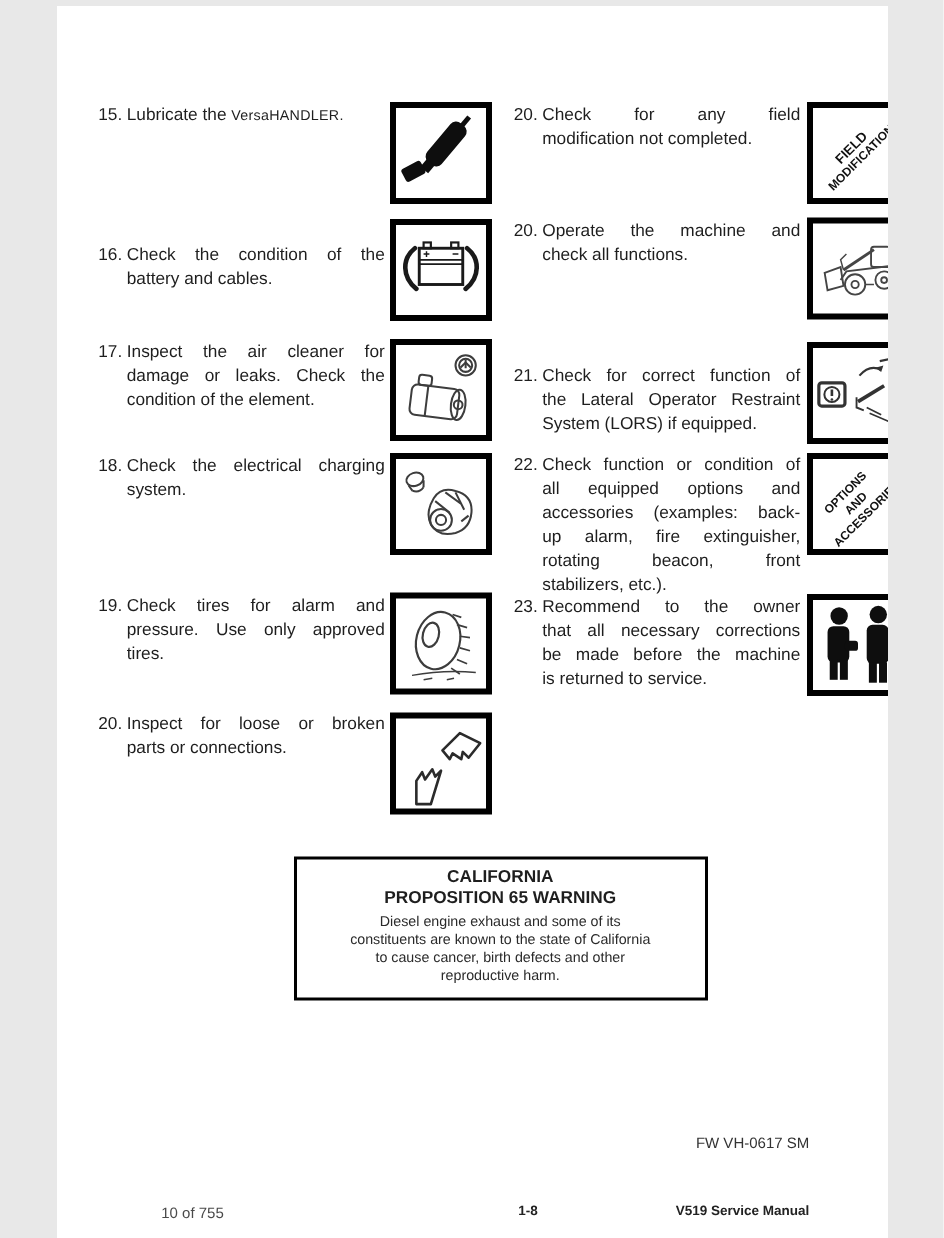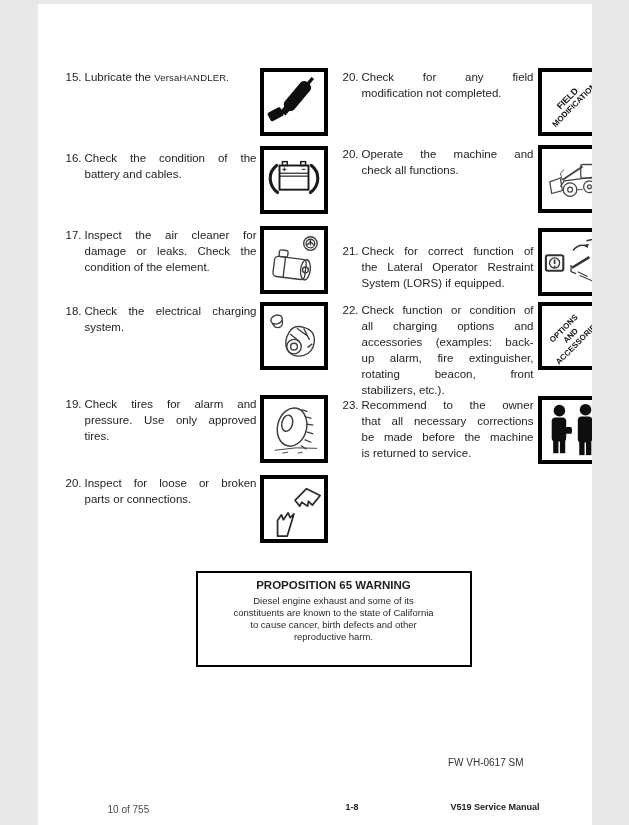--- a/index.html
+++ b/index.html
@@ -37,36 +37,36 @@
     box-sizing:border-box;text-align:center;padding-top:5px;
   }
   .warn-title{font-weight:bold;font-size:11.5px;line-height:14px;}
   .warn-body{font-size:9.5px;line-height:12px;margin-top:3px;color:#2a2a2a;}
   .dealer-note{
     position:absolute;left:599px;top:316px;height:200px;width:16px;
     writing-mode:vertical-rl;transform:rotate(180deg);
     font-size:11.5px;color:#222;white-space:nowrap;
     display:flex;align-items:center;
   }
-  .fw-ref{position:absolute;right:68px;top:753px;font-size:10px;color:#333;}
+  .fw-ref{position:absolute;right:52px;top:753px;font-size:10px;color:#333;}
   .footer-left{position:absolute;left:70px;top:800px;font-size:10px;color:#4a4a4a;}
   .footer-center{position:absolute;left:0;top:798px;width:629px;text-align:center;font-weight:bold;font-size:9px;color:#222;}
   .footer-right{position:absolute;right:52px;top:798px;font-weight:bold;font-size:9px;color:#222;}
 </style>
 </head>
 <body>
 
 <div class="page">
 
   <div class="item" style="left:28px;top:65px;">
     <span class="num">15.</span>
     <div class="itext"><span>Lubricate the </span><span class="brand">VersaHANDLER.</span></div>
   </div>
 
-  <div class="item" style="left:28px;top:146px;">
+  <div class="item" style="left:28px;top:158px;">
     <span class="num">16.</span>
     <div class="itext">
         <div class="jl">Check the condition of the</div>
         <div>battery and cables.</div>
       </div>
   </div>
 
   <div class="item" style="left:28px;top:223px;">
     <span class="num">17.</span>
     <div class="itext">
@@ -198,21 +198,21 @@
         <div class="jl">Check for correct function of</div>
         <div class="jl">the Lateral Operator Restraint</div>
         <div>System (LORS) if equipped.</div>
       </div>
   </div>
 
   <div class="item" style="left:305px;top:298px;">
     <span class="num">22.</span>
     <div class="itext">
         <div class="jl">Check function or condition of</div>
-        <div class="jl">all charging options and</div>
+        <div class="jl">all equipped options and</div>
         <div class="jl">accessories (examples: back-</div>
         <div class="jl">up alarm, fire extinguisher,</div>
         <div class="jl">rotating beacon, front</div>
         <div>stabilizers, etc.).</div>
       </div>
   </div>
 
   <div class="item" style="left:305px;top:393px;">
     <span class="num">23.</span>
     <div class="itext">
@@ -276,20 +276,21 @@
       <rect x="10.5" y="40" width="5.5" height="14"></rect>
       <rect x="17.5" y="40" width="5.5" height="14"></rect>
       <circle cx="44" cy="9" r="6"></circle>
       <rect x="36" y="16" width="15" height="27" rx="4"></rect>
       <rect x="37.5" y="42" width="5.5" height="14"></rect>
       <rect x="44.5" y="42" width="5.5" height="14"></rect>
     </svg>
   </div>
 
   <div class="warnbox">
+    <div class="warn-title">CALIFORNIA</div>
     <div class="warn-title">PROPOSITION 65 WARNING</div>
     <div class="warn-body">
         <div>Diesel engine exhaust and some of its</div>
         <div>constituents are known to the state of California</div>
         <div>to cause cancer, birth defects and other</div>
         <div>reproductive harm.</div>
       </div>
   </div>
 
   <div class="dealer-note">Dealer Copy – Not for Resale</div>

